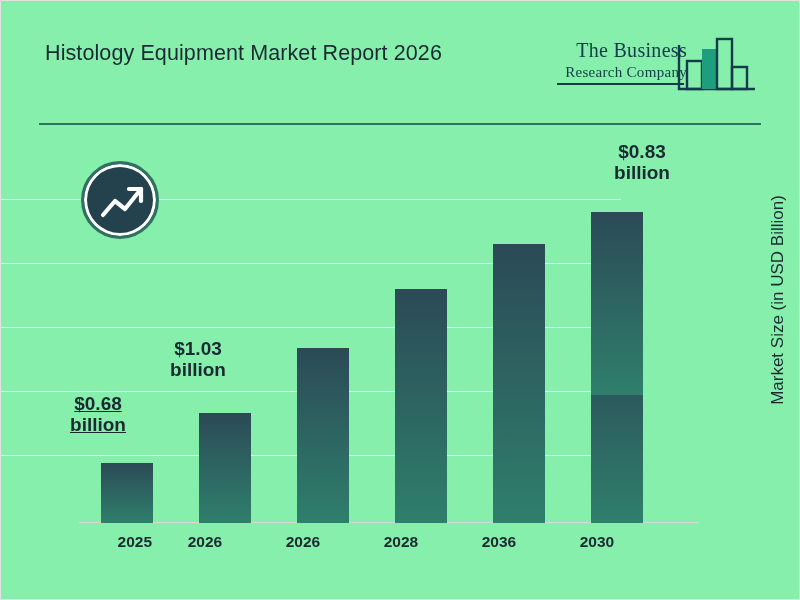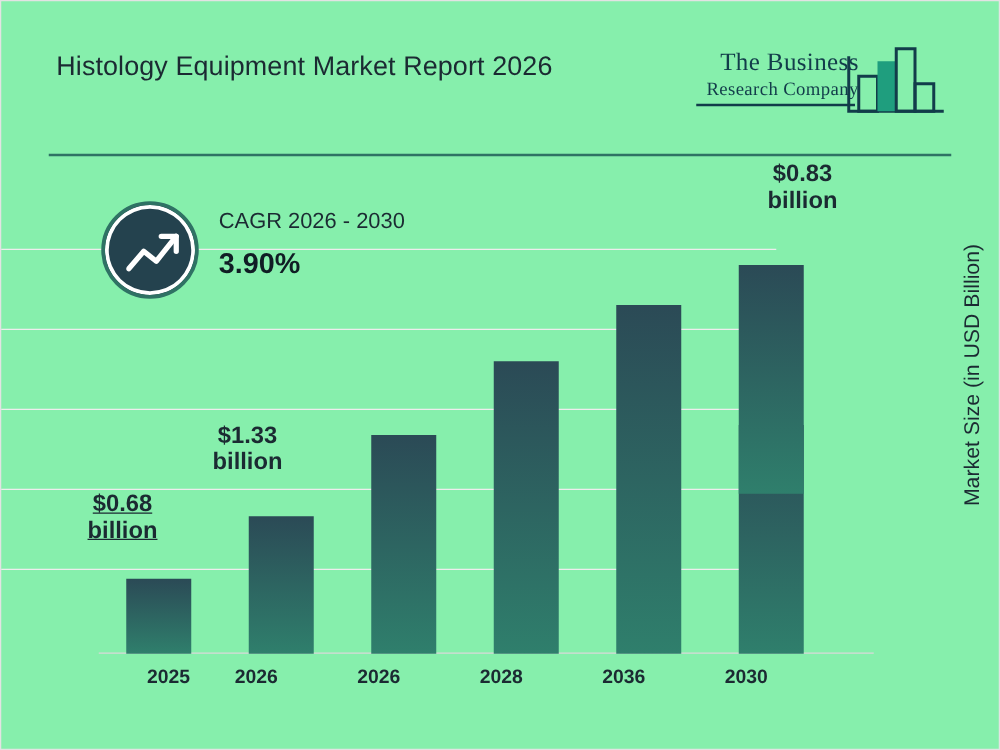--- a/index.html
+++ b/index.html
@@ -209,24 +209,24 @@
     <div class="bar" style="left:414px; height:279px;"></div>
     <div class="bar" style="left:512px; height:183px;"></div>
     <div class="bar" style="left:512px; height:183px; top:83px; bottom:auto;"></div>
   </div>
 
   <div class="bar-label" style="left:57px; top:392px; width:80px;text-decoration:underline;">
     <div>$0.68</div>
     <div>billion</div>
   </div>
   <div class="bar-label" style="left:157px; top:337px; width:80px;">
-    <div>$1.33</div>
+    <div>$1.03</div>
     <div>billion</div>
   </div>
-  <div class="bar-label" style="left:601px; top:128px; width:80px;">
+  <div class="bar-label" style="left:601px; top:140px; width:80px;">
     <div>$0.83</div>
     <div>billion</div>
   </div>
 
   <div class="x-tick" style="left:61px;text-align:right;">2025</div>
   <div class="x-tick" style="left:159px;">2026</div>
   <div class="x-tick" style="left:257px;">2026</div>
   <div class="x-tick" style="left:355px;">2028</div>
   <div class="x-tick" style="left:453px;">2036</div>
   <div class="x-tick" style="left:551px;text-align:center;">2030</div>
@@ -235,19 +235,15 @@
     <span>Market Size (in USD Billion)</span>
   </div>
 
   <div id="cagr">
     <div id="cagr-badge">
       <svg width="44" height="40" viewBox="0 0 44 40">
         <polyline points="2,32 14,18 24,26 40,6" fill="none" stroke="#ffffff" stroke-width="4.2" stroke-linecap="round" stroke-linejoin="round"></polyline>
         <polyline points="28,6 40,6 40,18" fill="none" stroke="#ffffff" stroke-width="4.2" stroke-linecap="round" stroke-linejoin="round"></polyline>
       </svg>
     </div>
-    <div id="cagr-text">
-      <div id="cagr-label">CAGR 2026 - 2030</div>
-      <div id="cagr-value">3.90%</div>
-    </div>
   </div>
 
 </div>
 
 </body></html>

